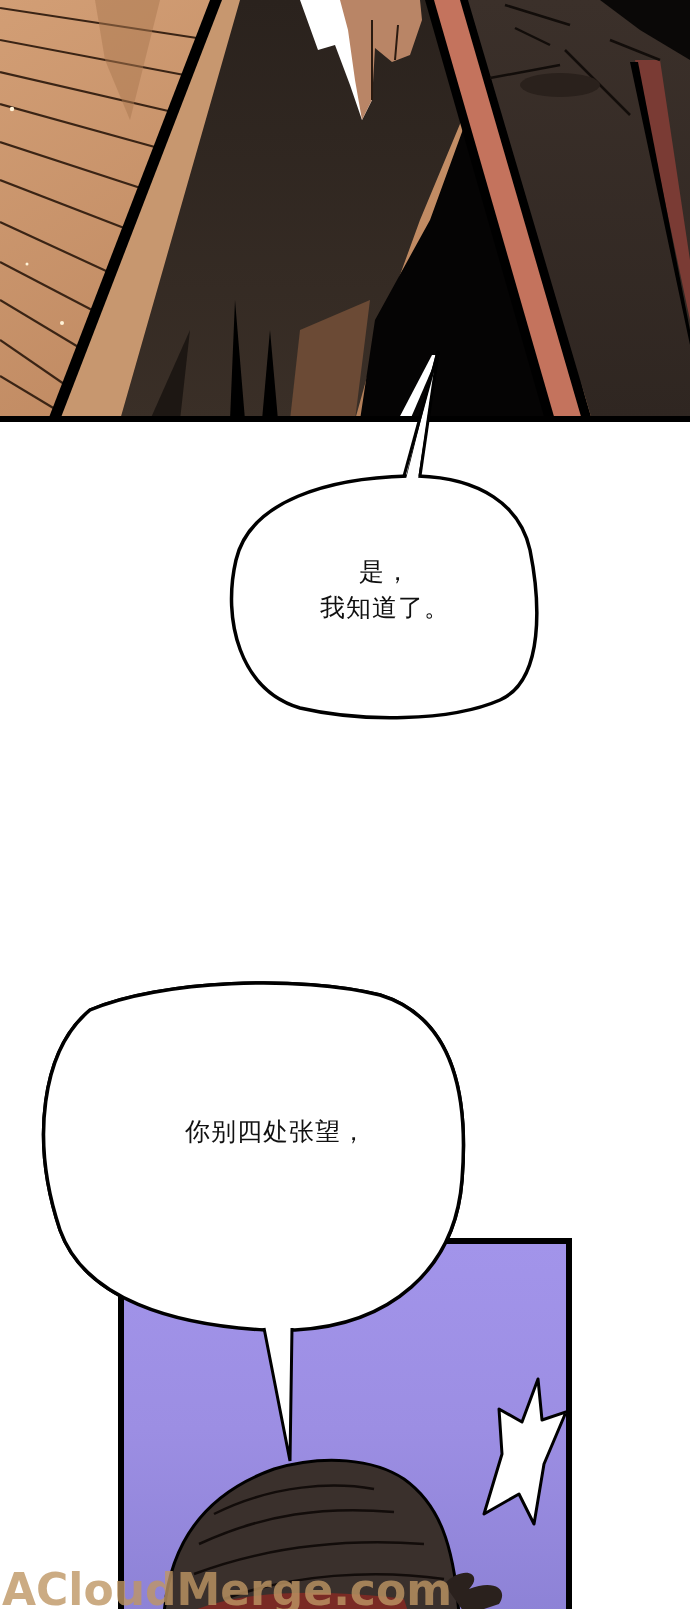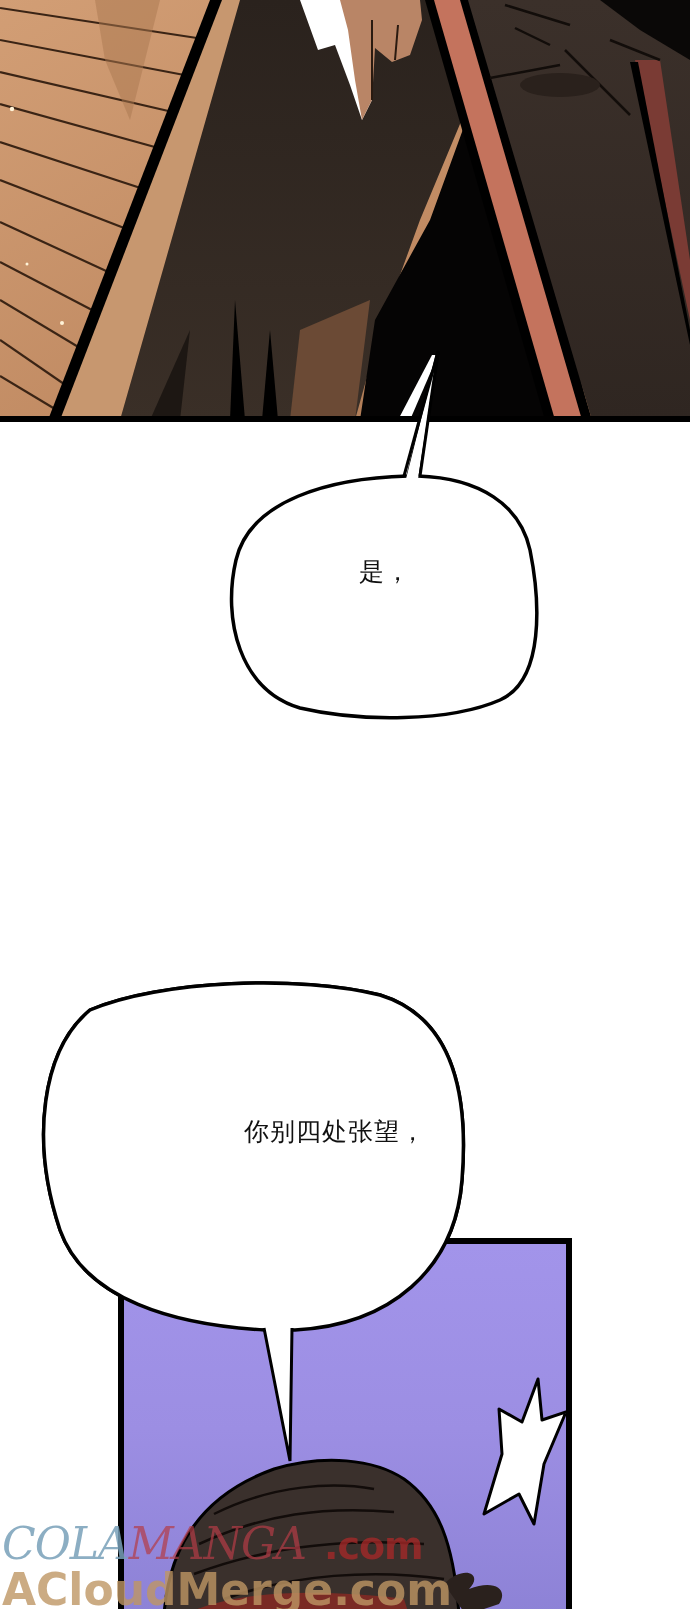--- a/index.html
+++ b/index.html
@@ -162,25 +162,23 @@
              C160,980 300,975 380,995
              C445,1015 470,1080 462,1180
              C455,1270 390,1325 295,1330
              L290,1330 Z" fill="#ffffff" stroke="#000" stroke-width="3.5" stroke-linejoin="round"></path>
     <path d="M264,1326 L291,1326 L290,1460 Z" fill="#ffffff"></path>
     <path d="M264,1328 L290,1461 L292,1328" stroke="#000" stroke-width="3" fill="none" stroke-linejoin="miter"></path>
   </svg>
 
   <div class="bubble-text" style="left: 260px; top: 554px; width: 250px;">
     <span>是，</span>
+    <span>我知道了。</span>
   </div>
 
-  <div class="bubble-text" style="left: 110px; top: 1114px; width: 300px; text-align: right; padding-left: 16px;">
+  <div class="bubble-text" style="left: 110px; top: 1114px; width: 300px; text-align: center; padding-left: 16px;">
     <span>你别四处张望，</span>
   </div>
 
   <div class="watermark">
-    <div class="wm-line1">
-      <span class="a">COLA</span><span class="b">MANGA</span><span class="c">.com</span>
-    </div>
     <div class="wm-line2">ACloudMerge.com</div>
   </div>
 </div>
 
 </body></html>

